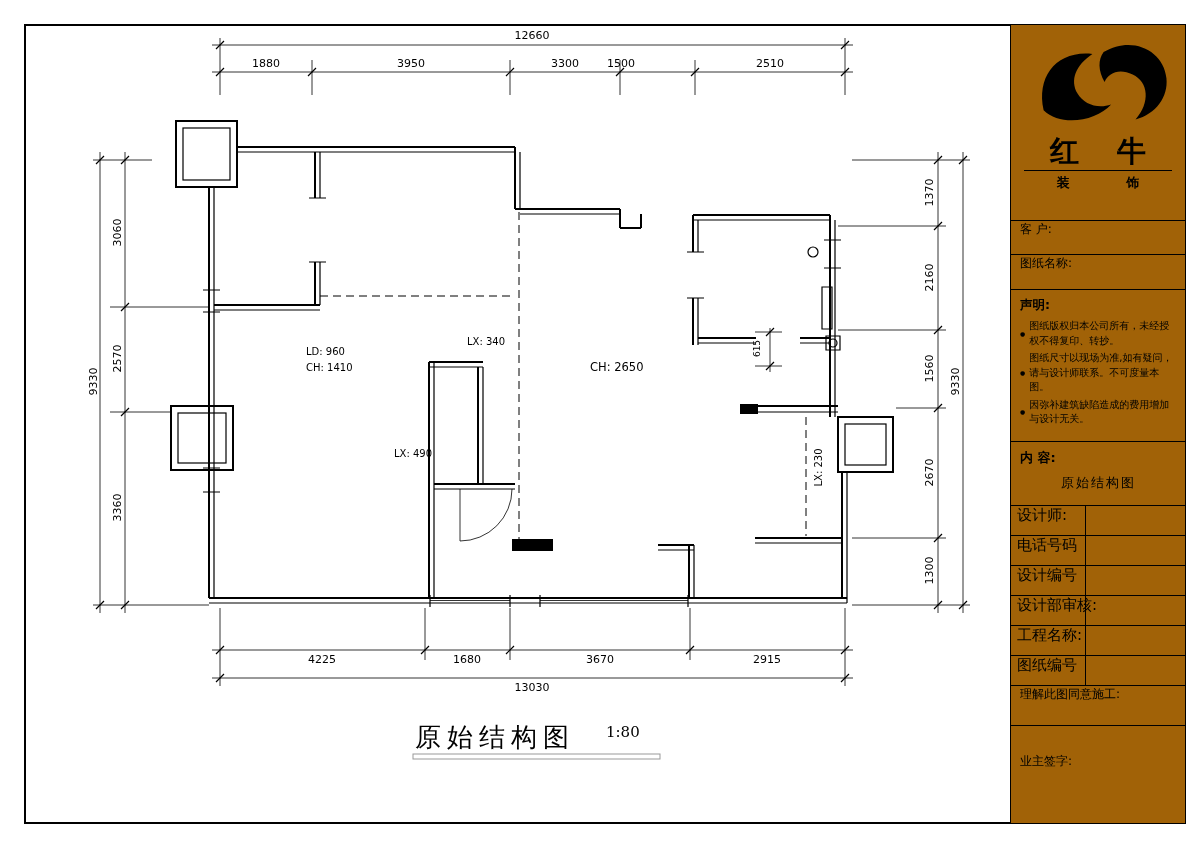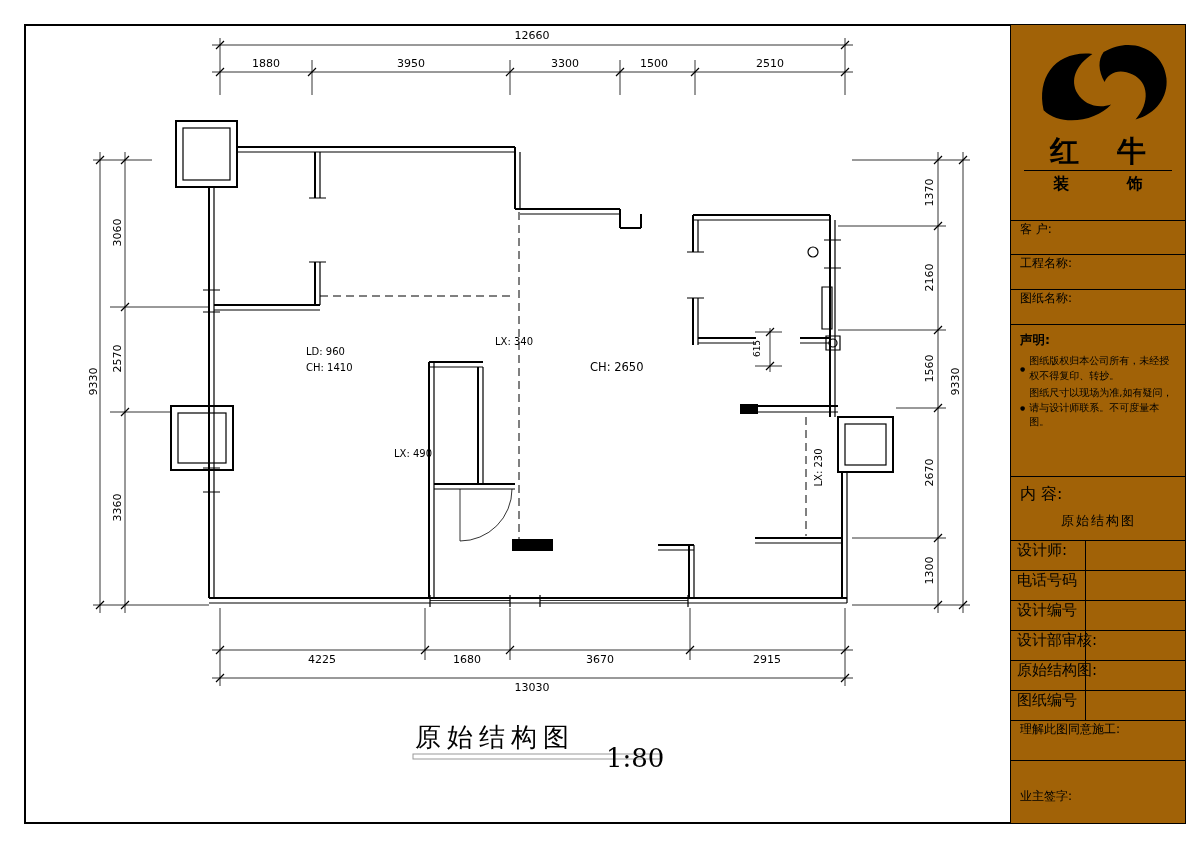--- a/index.html
+++ b/index.html
@@ -16,41 +16,41 @@
   .lbl { position:absolute; z-index:2; font-size:11px; text-align:center;
          white-space:nowrap; line-height:13px; background:transparent; }
   .vlbl { position:absolute; z-index:2; font-size:11px; width:70px; height:13px;
           line-height:13px; text-align:center; white-space:nowrap;
           transform:rotate(-90deg); }
   .small { font-size:10px; text-align:left; }
 
   .caption { position:absolute; z-index:2; font-family:"DejaVu Serif","Liberation Serif",serif;
              font-size:26px; letter-spacing:6px; }
   .scale   { position:absolute; z-index:2; font-family:"DejaVu Serif","Liberation Serif",serif;
-             font-size:26px;margin-top:20px; }
+             font-size:15px; }
 
   
   .panel { position:absolute; left:1010px; top:25px; width:175px; height:798px;
            z-index:2; background:#a16207; border-left:1.5px solid #000; }
   .logo-area { height:195px; text-align:center; padding-top:8px; }
   .brand-top { font-family:"DejaVu Serif","Liberation Serif",serif; font-weight:bold;
                font-size:29px; letter-spacing:14px; padding-left:14px; line-height:32px; }
   .brand-rule { width:148px; height:1px; background:#000; margin:3px auto 3px auto; }
-  .brand-bottom { font-size:16px; font-weight:bold; letter-spacing:26px; padding-left:26px; }
+  .brand-bottom { font-size:13px; font-weight:bold; letter-spacing:26px; padding-left:26px; }
   .prow { border-top:1px solid #000; display:flex; 
           padding-left:9px; font-size:12px; position:relative; }
   .h34 { height:34px; } .h35 { height:35px; } .h30 { height:30px; font-size:15px; padding-left:6px; }
   .h40 { height:40px; } .h63 { height:63px; align-items:center; padding-top:8px; }
   .split .divider { position:absolute; left:74px; top:0; bottom:0; width:0; border-left:1px solid #000; }
   .stmt-block { border-top:1px solid #000; height:152px; padding:7px 8px 0 9px; }
   .stmt-title { font-size:12.5px; font-weight:bold; margin-bottom:5px; }
   .stmt { display:flex; font-size:10px; line-height:1.45; margin-bottom:3px;align-items:center; }
   .stmt .bullet { font-size:6px; line-height:14px; margin-right:4px; }
   .content-block { border-top:1px solid #000; height:64px; padding:7px 8px 0 9px; }
-  .content-title { font-size:16px; font-weight:normal; }
+  .content-title { font-size:13px; font-weight:bold; }
   .content-value { font-size:13px; letter-spacing:2px; text-align:center; margin-top:7px; }
 </style>
 </head>
 <body>
 
 <svg class="plan" width="1200" height="848" viewBox="0 0 1200 848">
 
   <rect x="25" y="25" width="1160" height="798" class="s2"></rect>
 
   <path class="st" d="
@@ -131,21 +131,21 @@
   <circle cx="813" cy="252" r="5" class="s1"></circle>
   <circle cx="833" cy="343" r="4" class="s1"></circle>
 
   <rect x="413" y="754" width="247" height="5" style="stroke:#999;stroke-width:1;fill:none"></rect>
 </svg>
 
 <div class="lbl" style="left:492px;top:29px;width:80px">12660</div>
 <div class="lbl" style="left:226px;top:57px;width:80px">1880</div>
 <div class="lbl" style="left:371px;top:57px;width:80px">3950</div>
 <div class="lbl" style="left:525px;top:57px;width:80px">3300</div>
-<div class="lbl" style="left:614px;top:57px;width:80px">1500</div>
+<div class="lbl" style="left:581px;top:57px;width:80px">1500</div>
 <div class="lbl" style="left:730px;top:57px;width:80px">2510</div>
 
 <div class="lbl" style="left:282px;top:653px;width:80px">4225</div>
 <div class="lbl" style="left:427px;top:653px;width:80px">1680</div>
 <div class="lbl" style="left:560px;top:653px;width:80px">3670</div>
 <div class="lbl" style="left:727px;top:653px;width:80px">2915</div>
 <div class="lbl" style="left:492px;top:681px;width:80px">13030</div>
 
 <div class="vlbl" style="left:58px;top:375px">9330</div>
 <div class="vlbl" style="left:82px;top:226px">3060</div>
@@ -157,59 +157,60 @@
 <div class="vlbl" style="left:894px;top:362px">1560</div>
 <div class="vlbl" style="left:894px;top:466px">2670</div>
 <div class="vlbl" style="left:894px;top:564px">1300</div>
 <div class="vlbl" style="left:920px;top:375px">9330</div>
 
 <div class="vlbl" style="left:722px;top:342px;font-size:9px">615</div>
 <div class="vlbl" style="left:783px;top:461px;font-size:10px">LX: 230</div>
 
 <div class="lbl small" style="left:306px;top:345px">LD: 960</div>
 <div class="lbl small" style="left:306px;top:361px">CH: 1410</div>
-<div class="lbl small" style="left:495px;top:335px">LX: 340</div>
+<div class="lbl small" style="left:467px;top:335px">LX: 340</div>
 <div class="lbl" style="left:590px;top:361px;font-size:11.5px">CH: 2650</div>
 <div class="lbl small" style="left:394px;top:447px">LX: 490</div>
 
 <div class="caption" style="left:415px;top:720px">原始结构图</div>
 <div class="scale" style="left:606px;top:723px">1:80</div>
 
 <div class="panel">
 
   <div class="logo-area">
     <svg width="150" height="98" viewBox="0 0 160 100">
       <path fill="#000" d="M22,80 C14,44 36,16 74,20 C56,32 50,48 58,62 C65,74 80,79 94,74 C78,92 40,98 22,80 Z"></path>
       <path fill="#000" d="M86,18 C116,0 150,16 153,46 C155,66 142,84 120,90 C136,72 134,50 117,42 C103,35 91,40 87,50 C80,38 80,26 86,18 Z"></path>
     </svg>
     <div class="brand-top">红 牛</div>
     <div class="brand-rule"></div>
     <div class="brand-bottom">装 饰</div>
   </div>
 
   <div class="prow h34">
     <span>客  户:</span>
-  </div>
-  <div class="prow h35">
-    <span>工程名称:</span>
   </div>
   <div class="prow h35">
     <span>图纸名称:</span>
   </div>
 
   <div class="stmt-block">
     <div class="stmt-title">声明:</div>
     <div class="stmt">
       <span class="bullet">●</span>
       <span>图纸版权归本公司所有，未经授权不得复印、转抄。</span>
     </div>
     <div class="stmt">
       <span class="bullet">●</span>
       <span>图纸尺寸以现场为准,如有疑问，请与设计师联系。不可度量本图。</span>
     </div>
+    <div class="stmt">
+      <span class="bullet">●</span>
+      <span>因弥补建筑缺陷造成的费用增加与设计无关。</span>
+    </div>
   </div>
 
   <div class="content-block">
     <div class="content-title">内 容:</div>
     <div class="content-value">原始结构图</div>
   </div>
 
   <div class="prow h30 split">
     <span>设计师:</span>
     <span class="divider"></span>
@@ -220,21 +221,21 @@
   </div>
   <div class="prow h30 split">
     <span>设计编号</span>
     <span class="divider"></span>
   </div>
   <div class="prow h30 split">
     <span>设计部审核:</span>
     <span class="divider"></span>
   </div>
   <div class="prow h30 split">
-    <span>原始结构图:</span>
+    <span>工程名称:</span>
     <span class="divider"></span>
   </div>
   <div class="prow h30 split">
     <span>图纸编号</span>
     <span class="divider"></span>
   </div>
   <div class="prow h40">
     <span>理解此图同意施工:</span>
   </div>
   <div class="prow h63">

